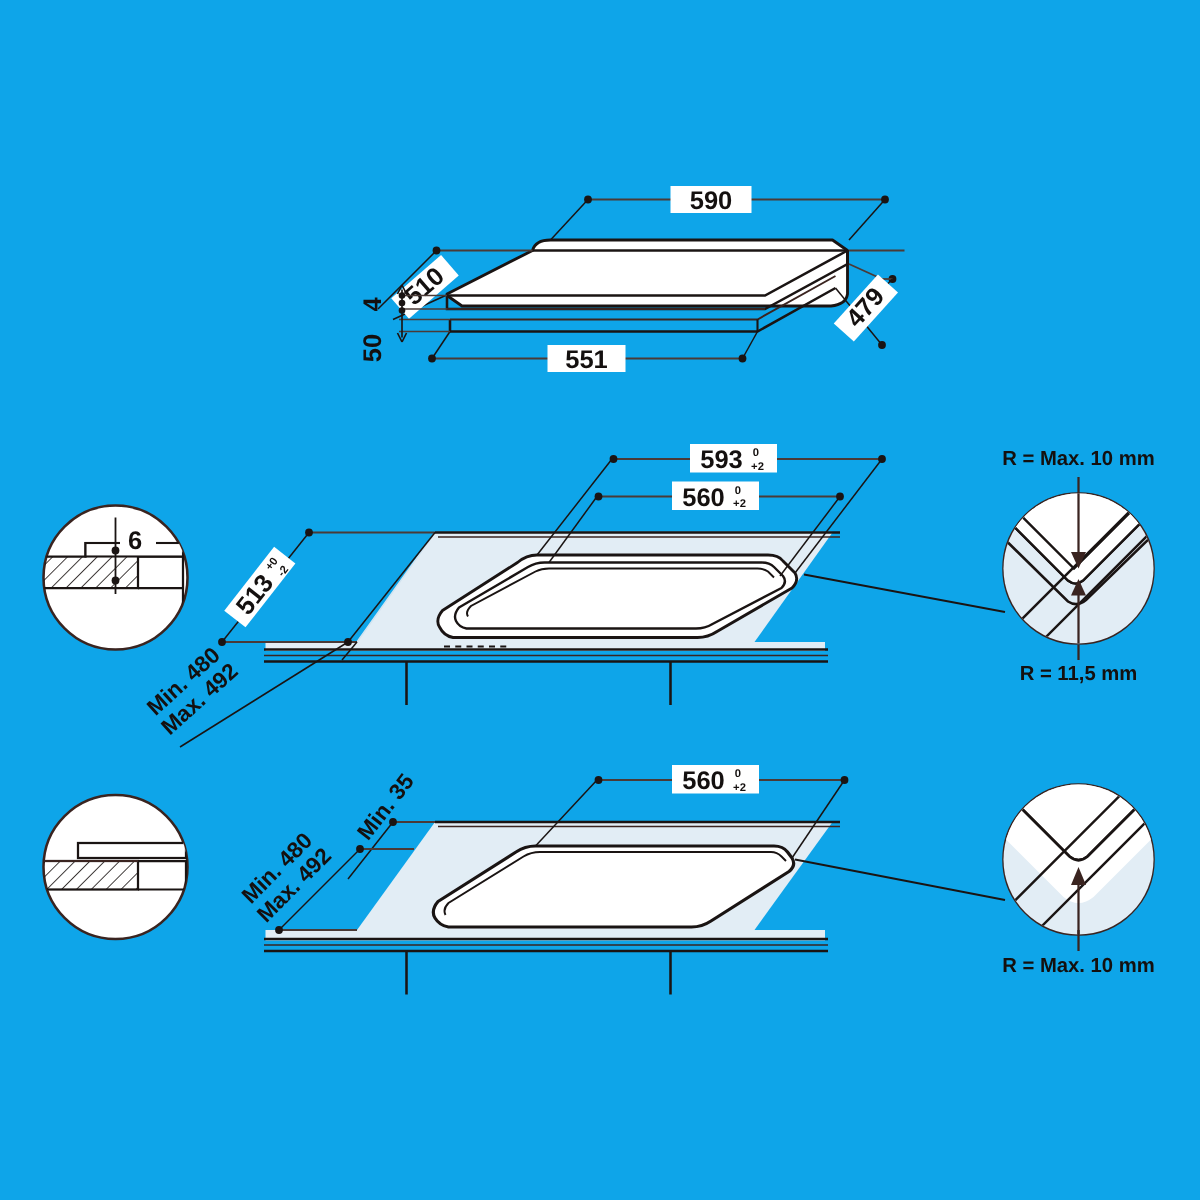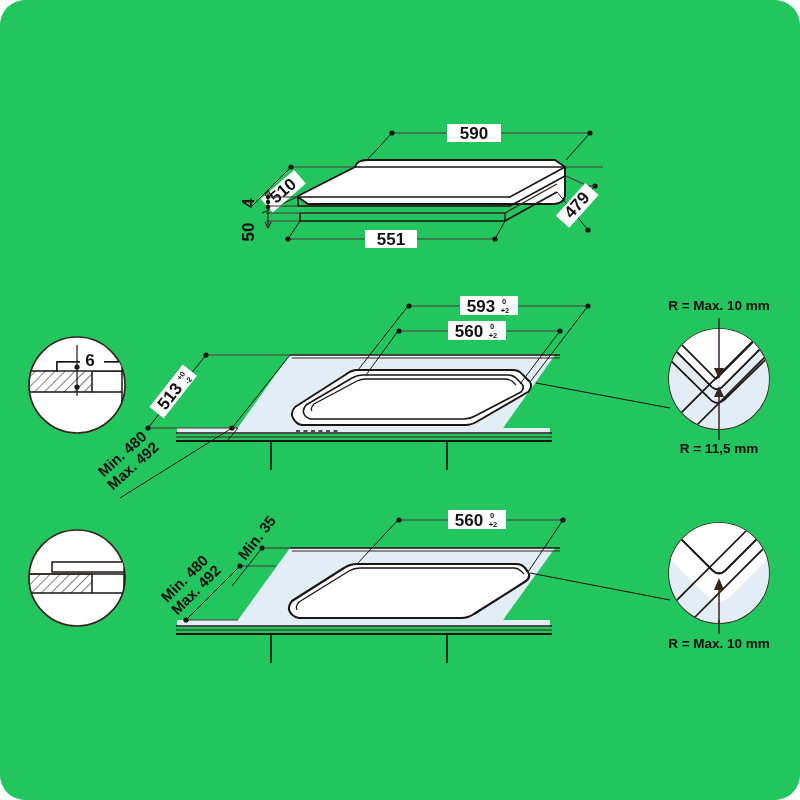--- a/index.html
+++ b/index.html
@@ -10,22 +10,21 @@
   body {
     width: 800px;
     height: 800px;
     font-family: "Liberation Sans", sans-serif;
     overflow: hidden;
   }
   #sheet {
     position: relative;
     width: 800px;
     height: 800px;
-    background: #22c55e;
-    border-radius: 25px;
+    background: #0ea5e9;
   }
   svg.diagram {
     position: absolute;
     left: 0;
     top: 0;
     width: 800px;
     height: 800px;
     display: block;
   }
   .dimtext {

